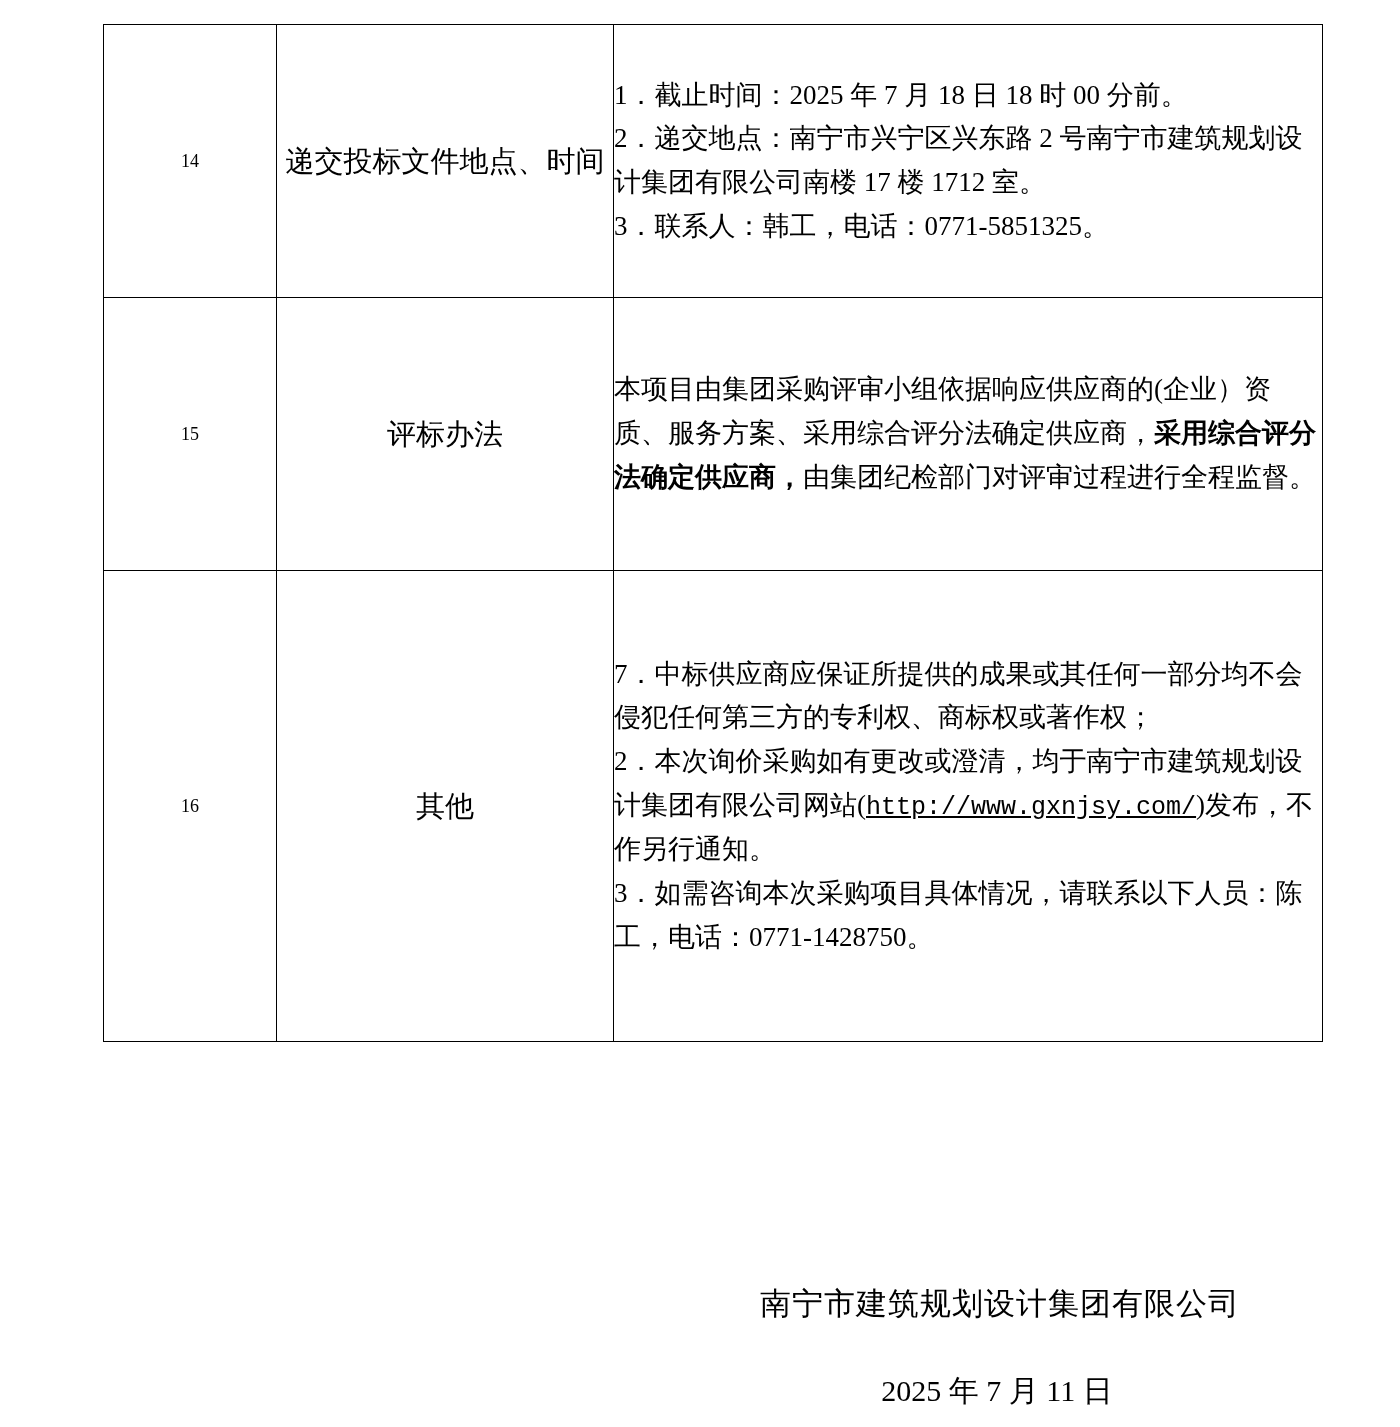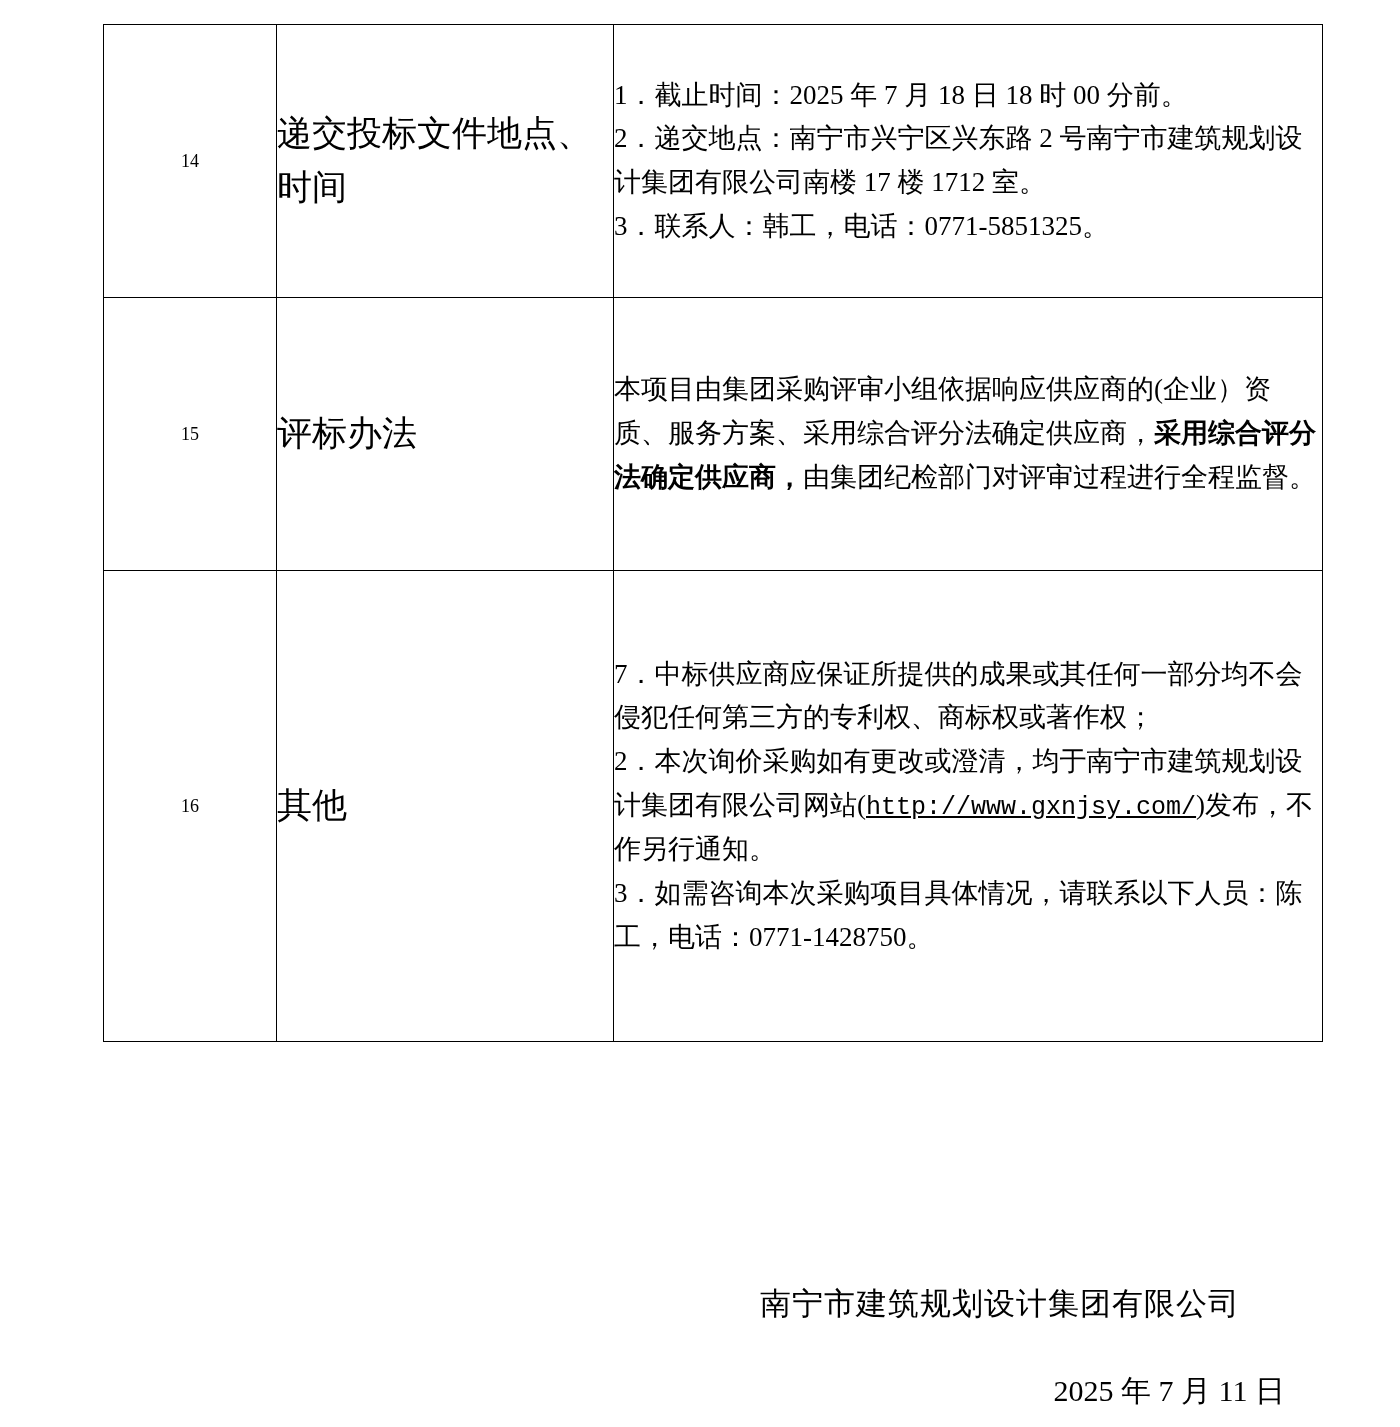--- a/index.html
+++ b/index.html
@@ -35,21 +35,22 @@
     padding: 0;
   }
   td.col-no {
     width: 172px;
     text-align: center;
     font-size: 18px;
     font-family: "Liberation Serif", "DejaVu Serif", serif;
   }
   td.col-item {
     width: 336px;
-    font-size: 35px;
+    text-align: center;
+    font-size: 29px;
     line-height: 1.55;
     padding: 6px 18px;
   }
   td.col-content {
     width: 708px;
     text-align: left;
     font-size: 27px;
     line-height: 1.62;
     padding: 22px 24px 22px 22px;
   }
@@ -79,22 +80,22 @@
     width: 600px;
   }
   .sig-company {
     font-size: 31px;
     letter-spacing: 1px;
     margin: 0 0 46px 0;
     text-align: center;
   }
   .sig-date {
     font-size: 30px;
-    margin: 9px;
-    text-align: right;
+    margin: 16px;
+    text-align: center;
     padding-right: 6px;
   }
 </style>
 </head>
 <body>
 
 <div class="page">
 
   <table class="doc-table">
     <tbody>

